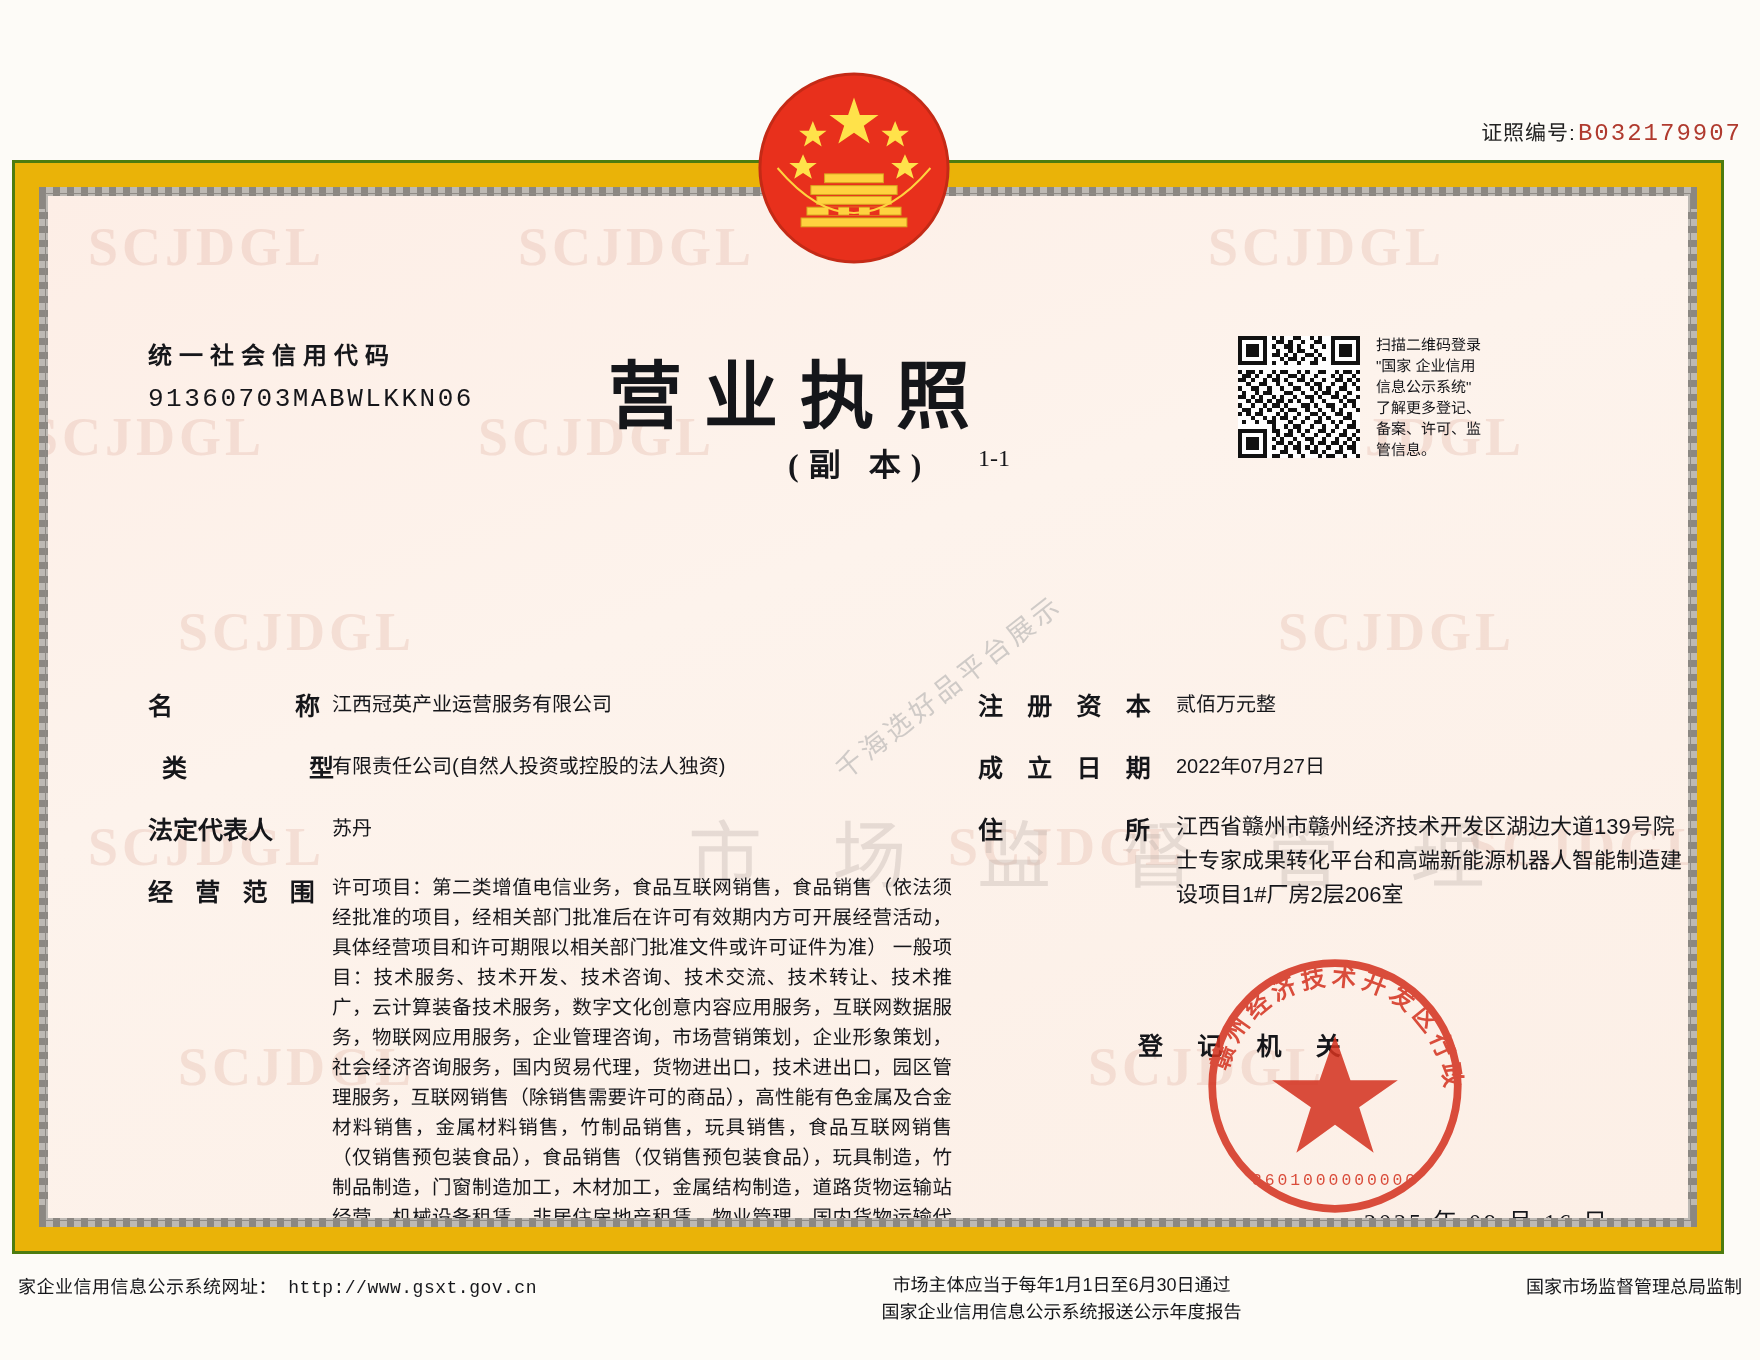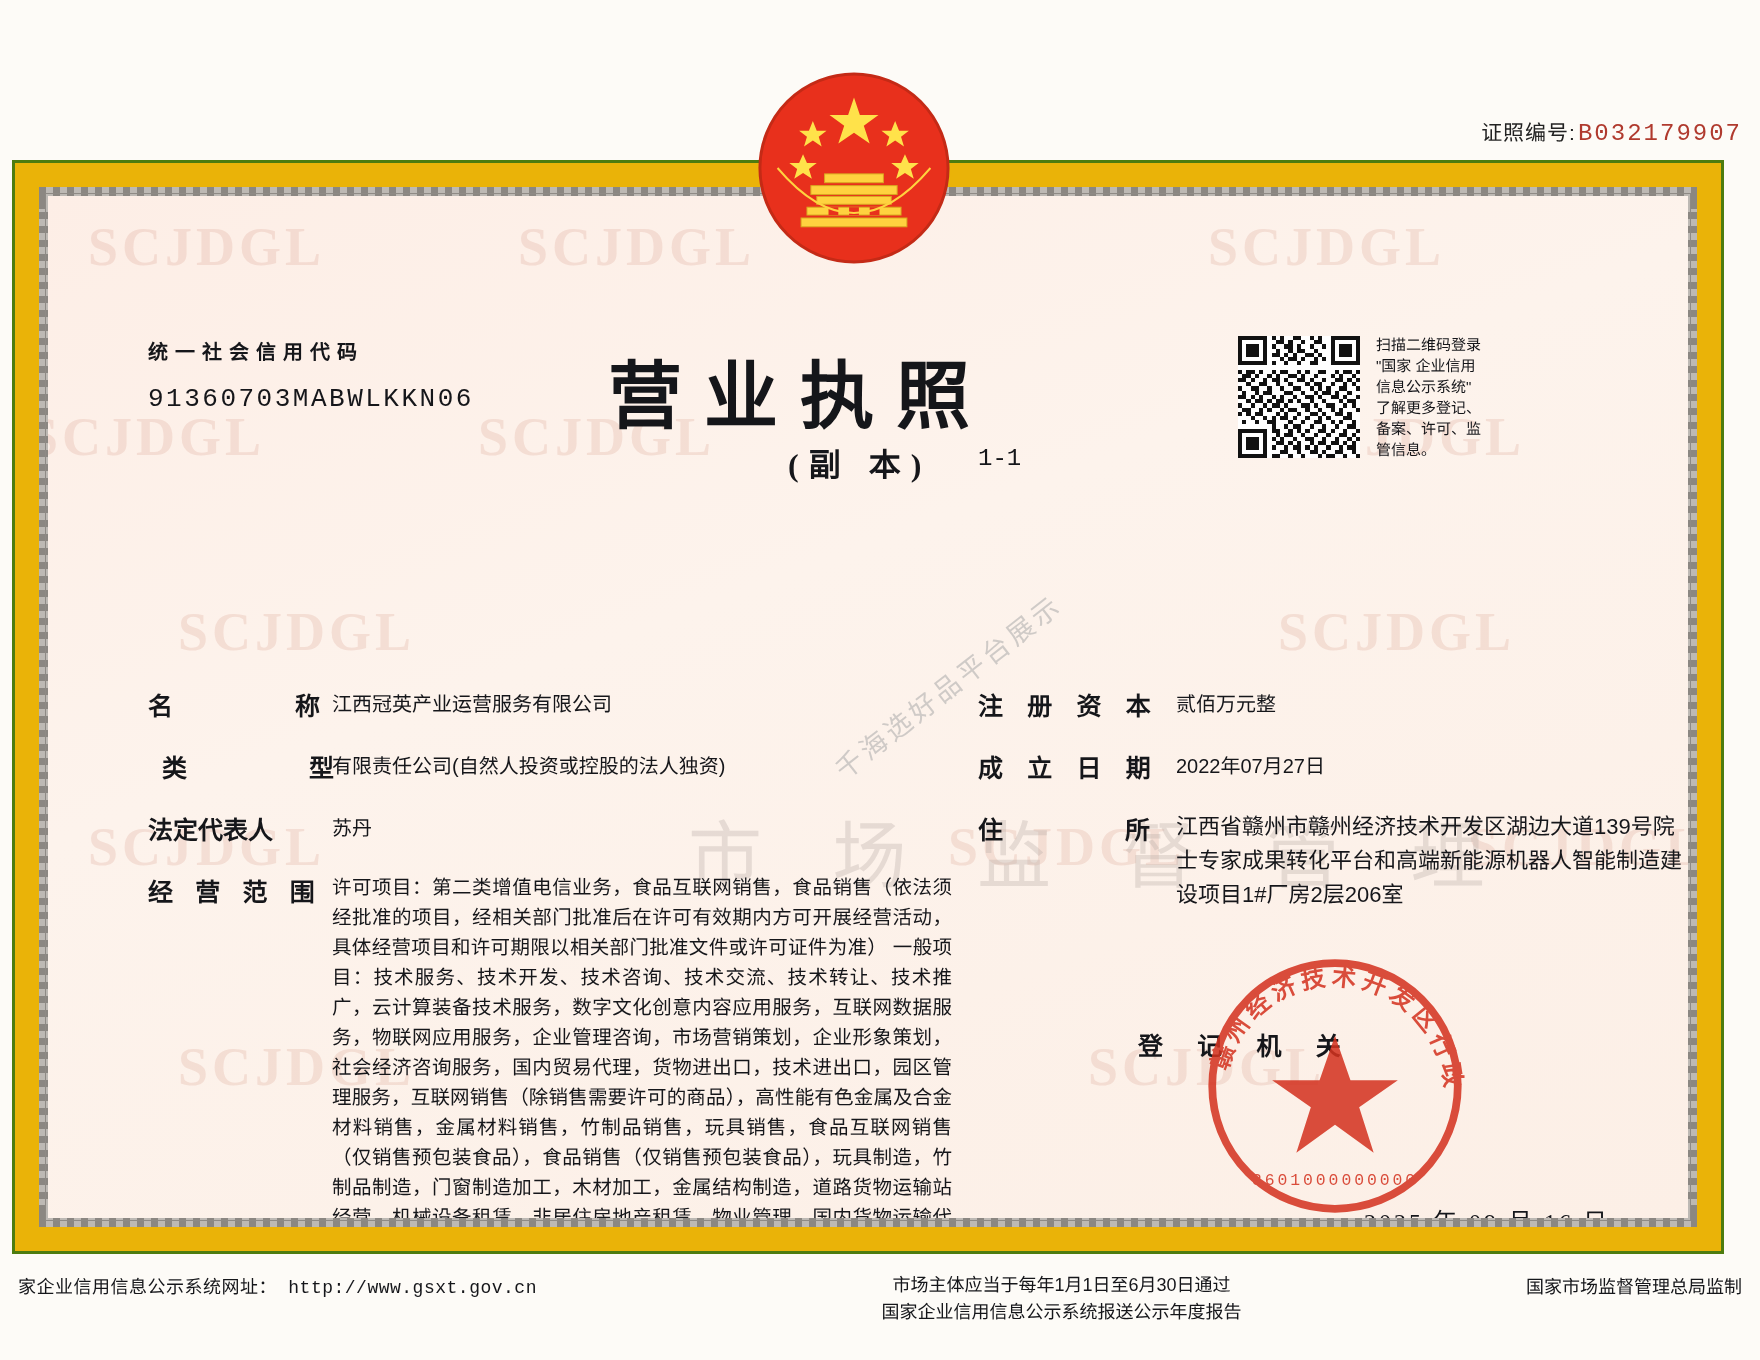--- a/index.html
+++ b/index.html
@@ -150,28 +150,28 @@
     letter-spacing: 10px;
     color: #15161a;
     white-space: nowrap;
   }
   .title-seq {
     position: absolute;
     left: 930px;
     top: 249px;
     font-size: 24px;
     color: #15161a;
-    font-family: Liberation Mono, monospace;
+    font-family: Liberation Serif, serif;
   }
 
   .uscc-label {
     position: absolute;
     left: 100px;
     top: 140px;
-    font-size: 20px;
+    font-size: 24px;
     font-weight: bold;
     letter-spacing: 7px;
     color: #15161a;
     white-space: nowrap;
     font-family: "Liberation Serif", serif;
   }
   .uscc-value {
     position: absolute;
     left: 100px;
     top: 188px;

